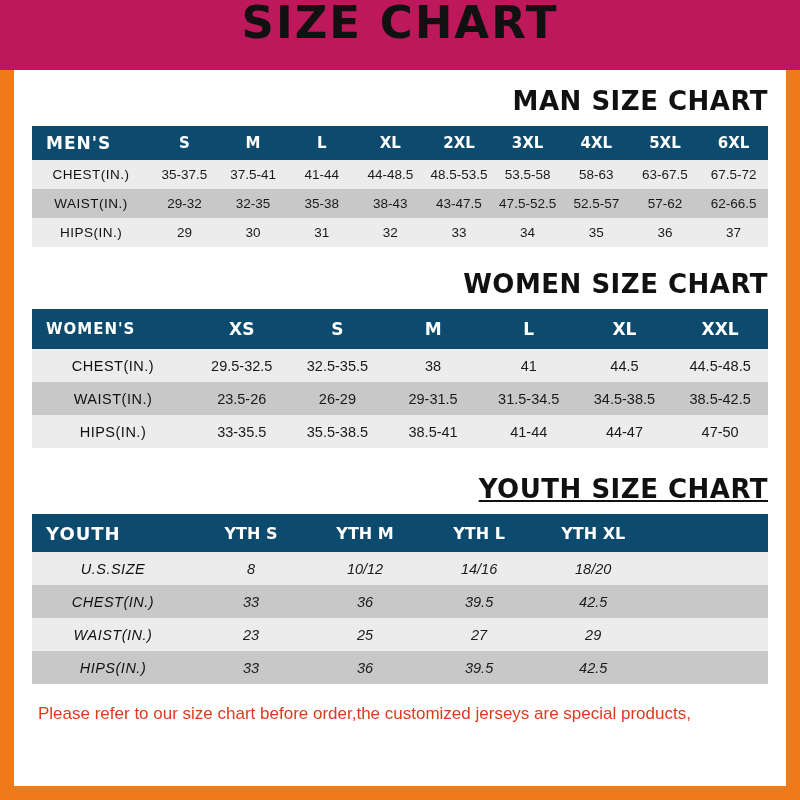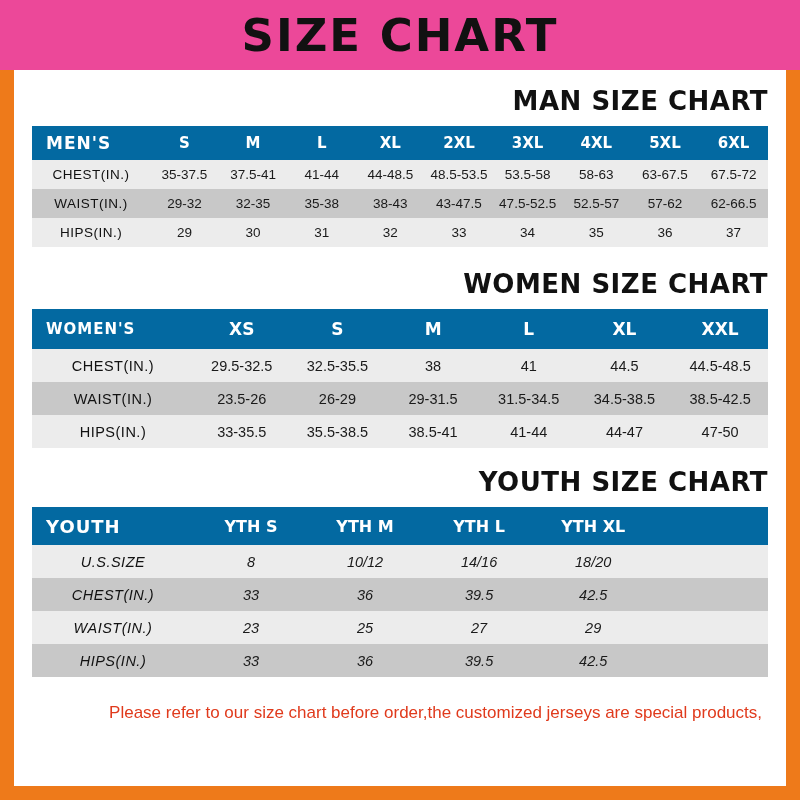--- a/index.html
+++ b/index.html
@@ -16,24 +16,24 @@
   .page {
     position: relative;
     width: 800px;
     height: 800px;
     background: #ffffff;
     box-sizing: border-box;
     border-left: 14px solid #ee7a1a;
     border-right: 14px solid #ee7a1a;
   }
   .header-bar {
-    background: #ec4899;
+    background: #be185d;
     height: 70px;
     display: flex;
-    align-items: center;
+    align-items: flex-start;
     justify-content: center;
     margin: 0 -14px;
   }
   .header-title {
     font-family: "DejaVu Sans", sans-serif;
     font-weight: bold;
     font-size: 45px;
     letter-spacing: 2px;
     color: #111111;
     line-height: 1;
@@ -44,35 +44,35 @@
   .section-title {
     text-align: right;
     font-family: "DejaVu Sans", sans-serif;
     font-weight: bold;
     font-size: 26px;
     color: #111111;
     letter-spacing: 0.5px;
   }
   .t-man { margin: 16px 0 10px 0; }
   .t-women { margin: 22px 0 10px 0; }
-  .t-youth { margin: 19px 0 10px 0; }
+  .t-youth { margin: 26px 0 10px 0; text-decoration: underline; }
 
   table.chart {
     width: 100%;
     border-collapse: collapse;
     table-layout: fixed;
   }
   table.chart th, table.chart td {
     padding: 0;
     text-align: center;
     vertical-align: middle;
   }
   
   .chart thead tr {
-    background: #0369a1;
+    background: #0c4a6e;
   }
   .chart thead th {
     color: #ffffff;
     font-family: "DejaVu Sans", sans-serif;
     font-weight: bold;
     font-size: 15px;
     height: 34px;
   }
   .chart thead th.first {
     text-align: left;
@@ -98,22 +98,22 @@
   
   .women .chart thead th { height: 40px; font-size: 17px; }
   .women .chart thead th.first { font-size: 15px; }
   .women .chart tbody td { height: 33px; font-size: 14.5px; }
 
   .youth .chart thead th { height: 38px; font-size: 16px; }
   .youth .chart thead th.first { font-size: 18px; }
   .youth .chart tbody td { height: 33px; font-size: 14.5px; font-style: italic; }
 
   .footer-note {
-    margin-top: 24px;
-    text-align: right;
+    margin-top: 18px;
+    text-align: left;
     color: #e03a1c;
     font-size: 17px;
     line-height: 1.45;
     font-family: "Liberation Sans", sans-serif;
     padding: 0 6px;
   }
   .bottom-strip {
     position: absolute;
     left: -14px;
     right: -14px;

